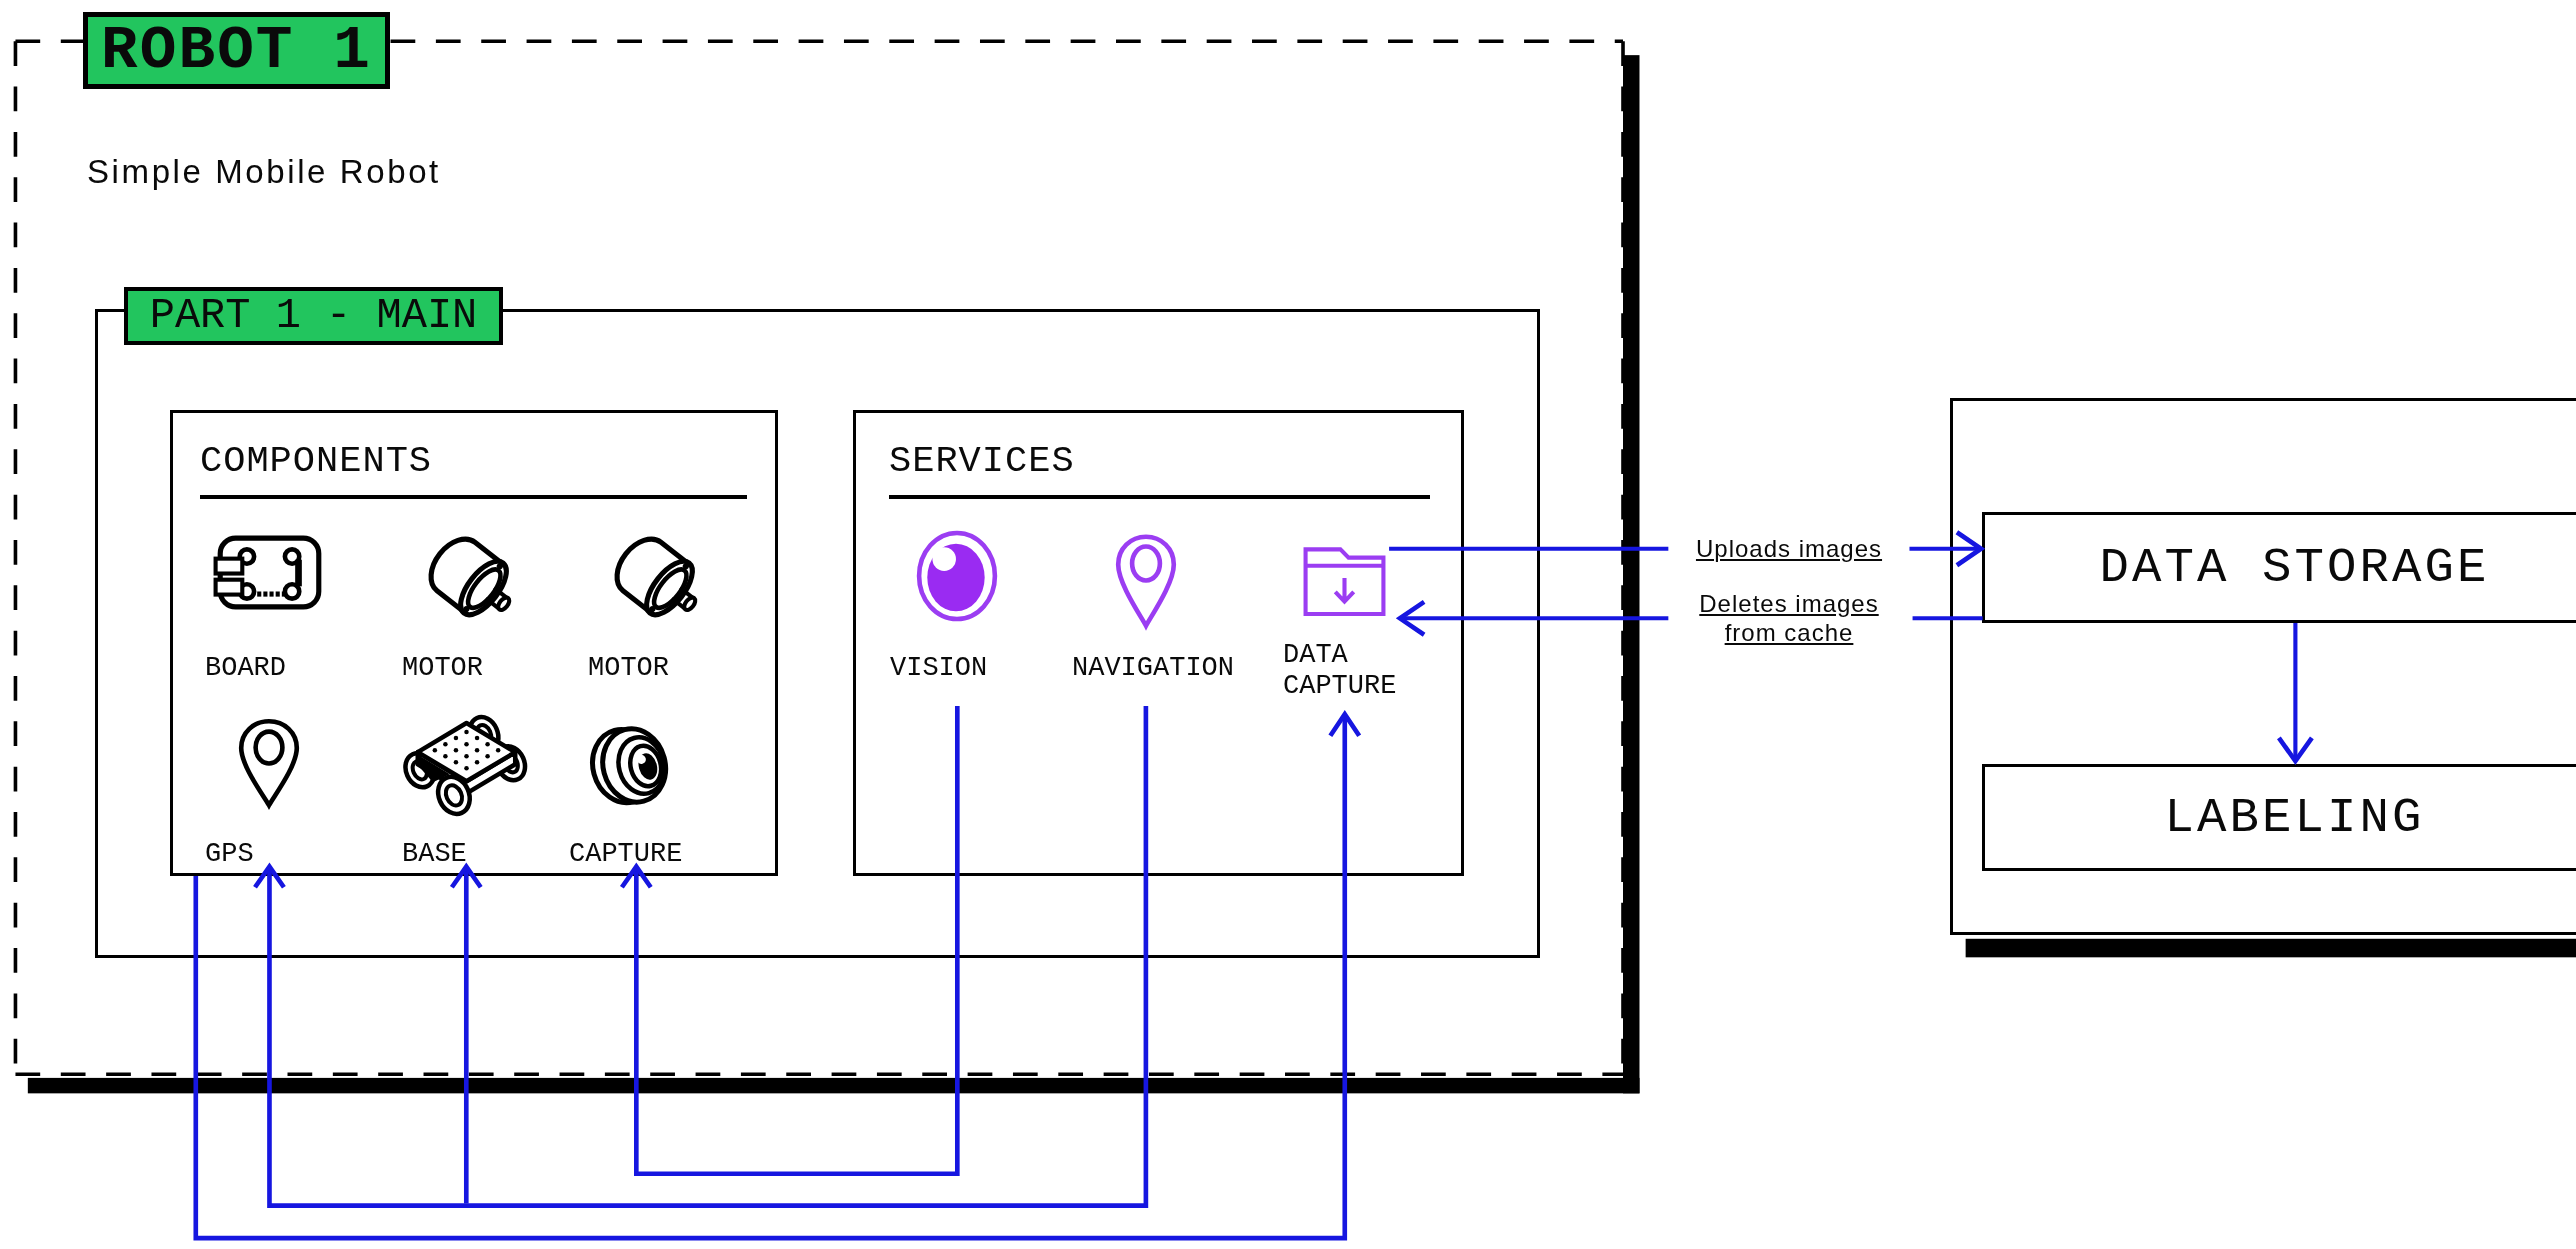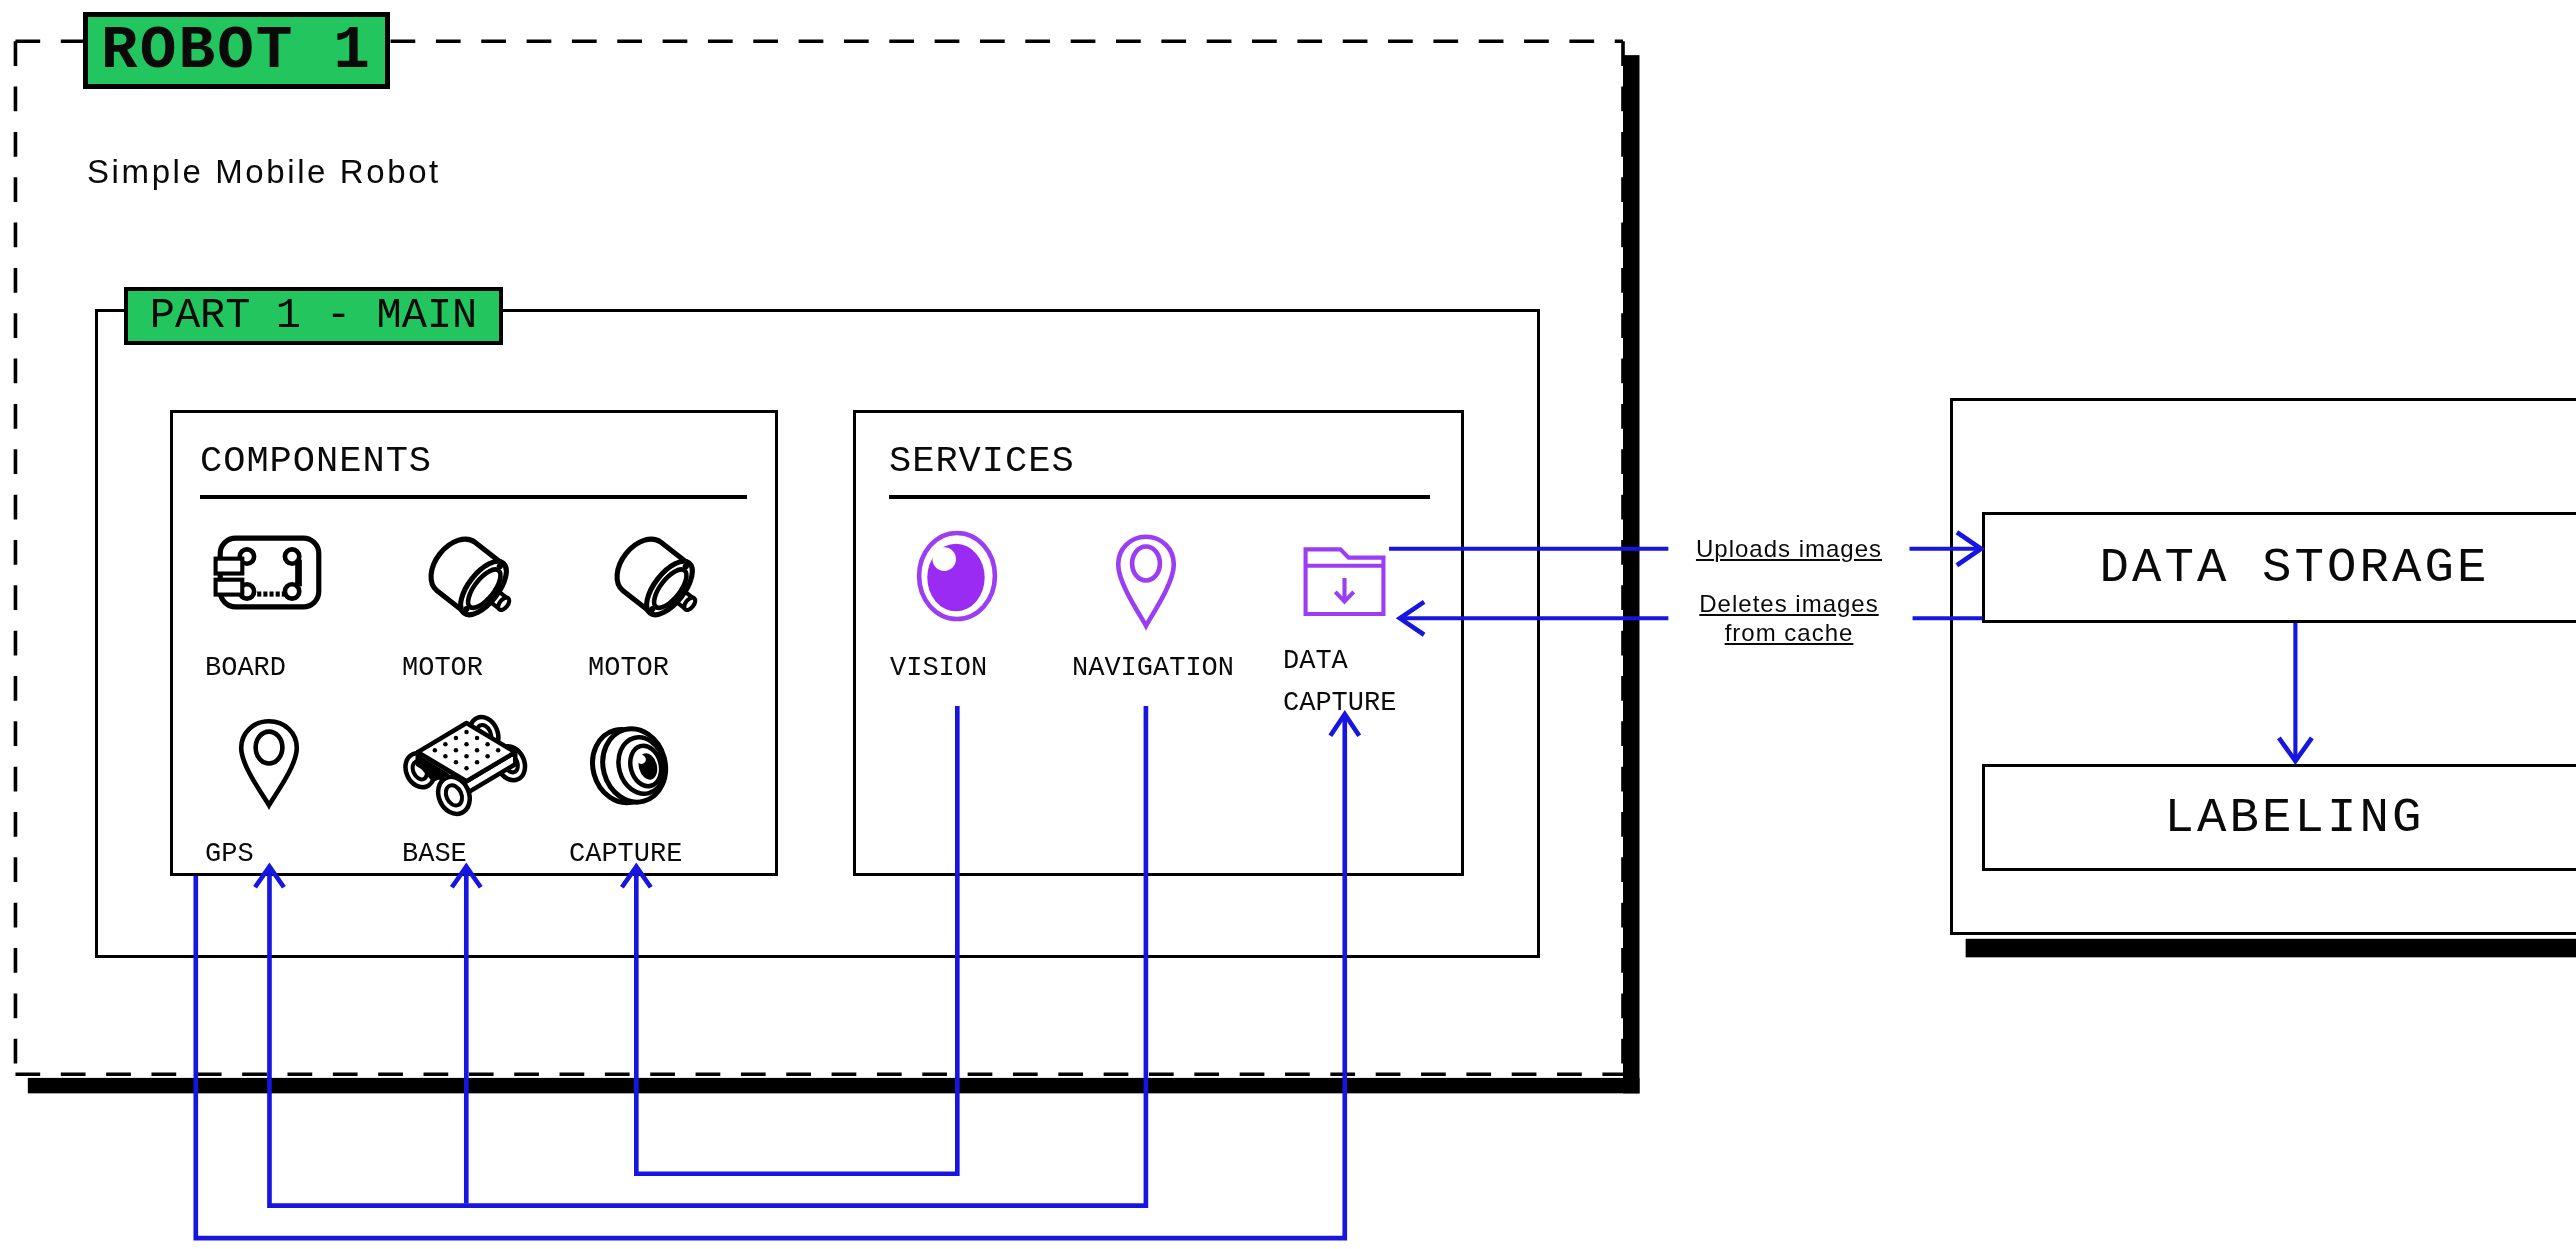--- a/index.html
+++ b/index.html
@@ -165,21 +165,21 @@
   </svg>
 
   <svg class="icon" style="left:1301px;top:533px;" width="87" height="84" viewBox="0 0 168 164">
     <path d="M8,158 L8,32 L76,32 L92,48 L160,48 L160,158 Z" fill="#fff" stroke="#9B3DF2" stroke-width="8" stroke-linejoin="miter"></path>
     <path d="M8,64 L160,64" stroke="#9B3DF2" stroke-width="8"></path>
     <path d="M84,88 L84,132 M66,115 L84,134 L102,115" stroke="#9B3DF2" stroke-width="8" fill="none"></path>
   </svg>
 
   <div class="item-label" style="left:890px;top:653px;width:134px;">VISION</div>
   <div class="item-label" style="left:1063px;top:653px;width:165px;margin-left:9px;">NAVIGATION</div>
-  <div class="item-label" style="left:1283px;top:640px;width:124px;line-height:42px;">DATA CAPTURE</div>
+  <div class="item-label" style="left:1283px;top:640px;width:124px;line-height:31px;">DATA CAPTURE</div>
 
   <div class="box" style="left:1950px;top:398px;width:702px;height:537px;border-width:3.6px;"></div>
 
   <div class="node-box" style="left:1982px;top:512px;width:625px;height:111px;">
     <span>DATA STORAGE</span>
   </div>
 
   <div class="node-box" style="left:1982px;top:764px;width:625px;height:107px;">
     <span>LABELING</span>
   </div>

